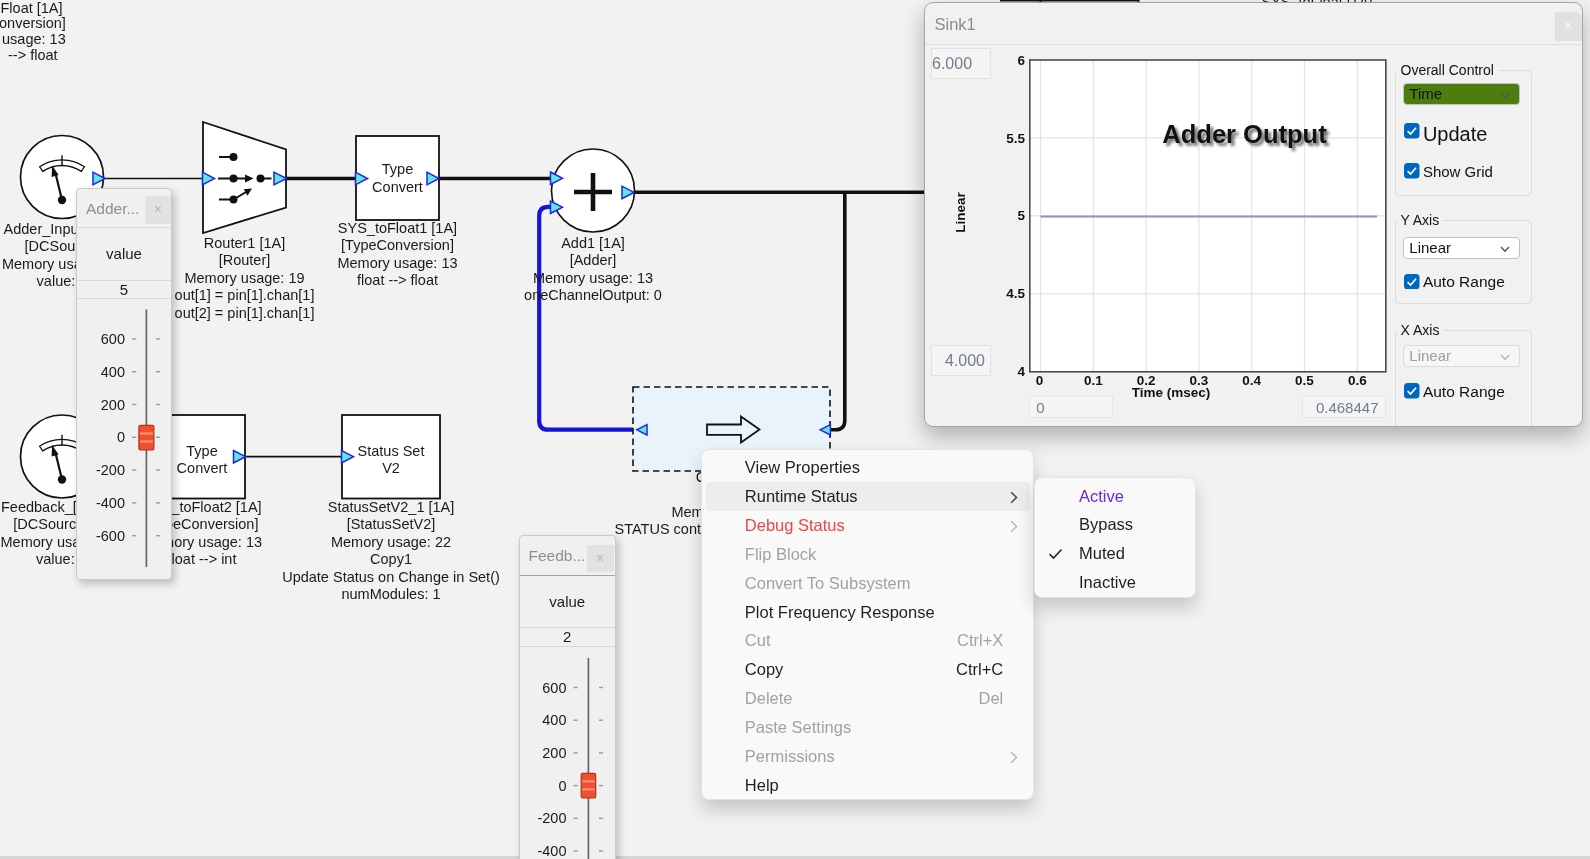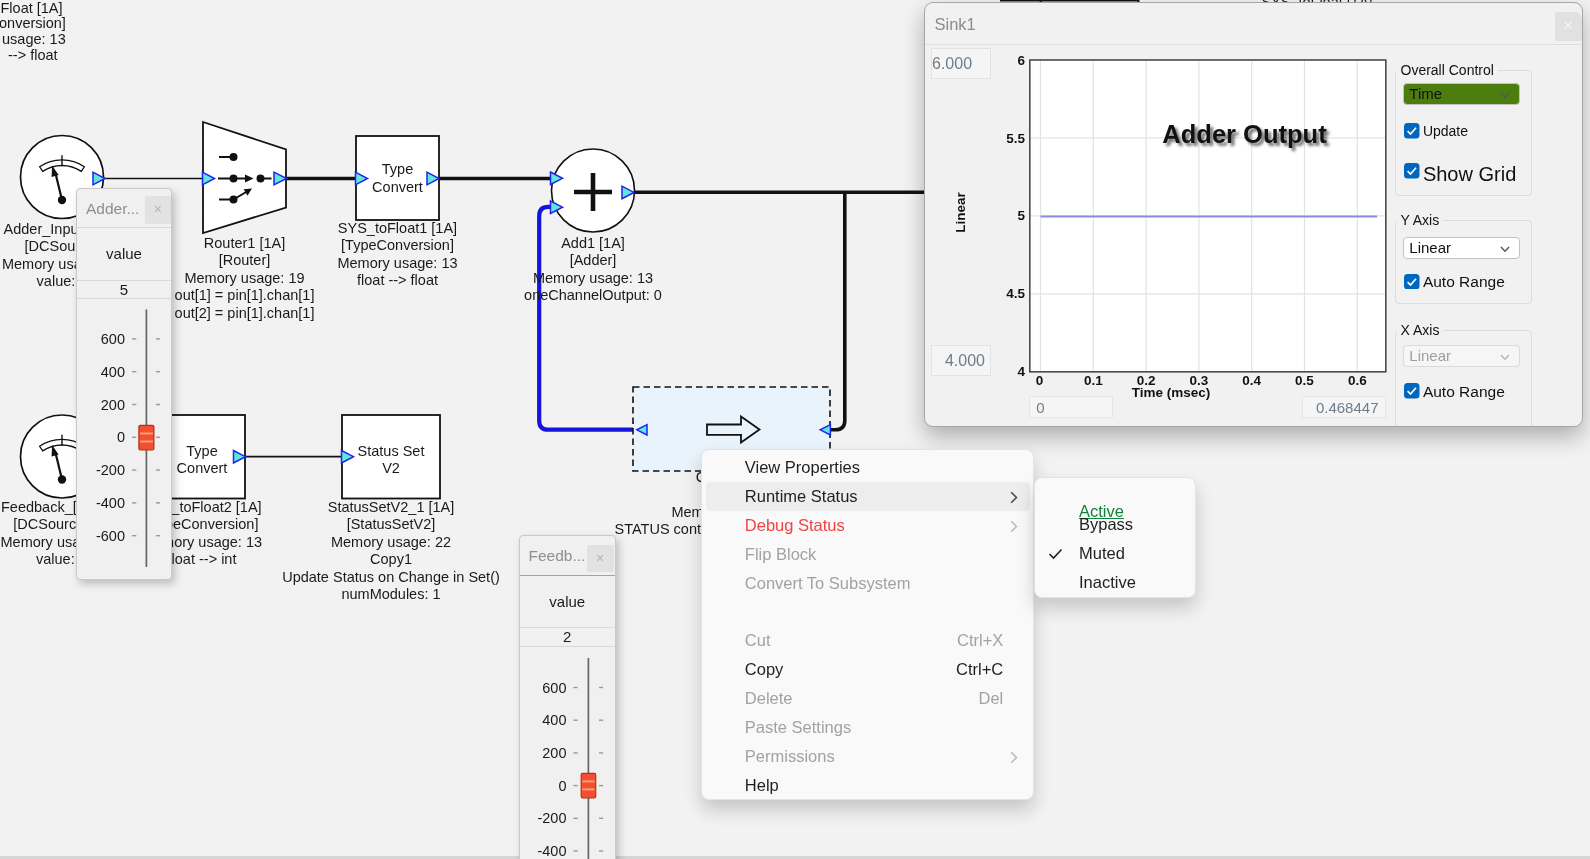--- a/index.html
+++ b/index.html
@@ -340,27 +340,27 @@
   <div class="abs" style="left:478.8px;top:80.2px;width:116.4px;height:21.5px;background:#4d7c0f;border:1px solid #c2c2c2;border-radius:4px;box-sizing:border-box;font-size:15px;color:#111;line-height:20px;padding-left:5px;">Time
     <svg class="abs" style="right:9px;top:7.5px" width="10" height="7" viewBox="0 0 10 7">
         <path d="M1,1 L5,5.2 L9,1" fill="none" stroke="#555" stroke-width="1.4"></path>
       </svg>
   </div>
 
   <svg class="abs" style="left:479.8px;top:120.2px" width="15.5" height="15.5" viewBox="0 0 15.5 15.5">
       <rect x="0" y="0" width="15.5" height="15.5" rx="3.5" fill="#0067c0"></rect>
       <path d="M3.6,8.2 L6.5,11 L12,4.8" fill="none" stroke="#fff" stroke-width="1.7"></path>
     </svg>
-  <span class="abs" style="left:498.4px;top:119.7px;font-size:14px;color:#111;">Update</span>
+  <span class="abs" style="left:498.4px;top:119.7px;font-size:20px;color:#111;">Update</span>
 
   <svg class="abs" style="left:479.8px;top:160.2px" width="15.5" height="15.5" viewBox="0 0 15.5 15.5">
       <rect x="0" y="0" width="15.5" height="15.5" rx="3.5" fill="#0067c0"></rect>
       <path d="M3.6,8.2 L6.5,11 L12,4.8" fill="none" stroke="#fff" stroke-width="1.7"></path>
     </svg>
-  <span class="abs" style="left:498.4px;top:159.7px;font-size:20px;color:#111;">Show Grid</span>
+  <span class="abs" style="left:498.4px;top:159.7px;font-size:15px;color:#111;">Show Grid</span>
 
   <div class="abs" style="left:470px;top:217px;width:137.5px;height:84px;border:1px solid #dcdcdc;border-radius:4px;box-sizing:border-box;"></div>
   <div class="abs" style="left:472px;top:209px;background:#f1f1f1;padding:0 4px;font-size:14px;color:#111;">Y Axis</div>
 
   <div class="abs" style="left:478.8px;top:234.4px;width:116.4px;height:21.5px;background:#fff;border:1px solid #c2c2c2;border-radius:4px;box-sizing:border-box;font-size:15px;color:#111;line-height:20px;padding-left:5px;">Linear
     <svg class="abs" style="right:9px;top:7.5px" width="10" height="7" viewBox="0 0 10 7">
         <path d="M1,1 L5,5.2 L9,1" fill="none" stroke="#555" stroke-width="1.4"></path>
       </svg>
   </div>
 
@@ -398,20 +398,21 @@
 
   <div class="abs" style="left:43px;top:61.3px;height:28.9px;line-height:28.9px;color:#ef4444;">Debug Status</div>
   <svg class="abs" style="left:308px;top:70.3px" width="8" height="13" viewBox="0 0 8 13">
       <path d="M1.2,1.2 L6.5,6.5 L1.2,11.8" fill="none" stroke="#b8b8b8" stroke-width="1.5"></path>
     </svg>
 
   <div class="abs" style="left:43px;top:90.2px;height:28.9px;line-height:28.9px;color:#a2a2a2;">Flip Block</div>
 
   <div class="abs" style="left:43px;top:119.1px;height:28.9px;line-height:28.9px;color:#a2a2a2;">Convert To Subsystem</div>
 
+  <div class="abs" style="left:43px;top:148px;height:28.9px;line-height:28.9px;color:#1f1f1f;">Plot Frequency Response</div>
 
   <div class="abs" style="left:43px;top:176.9px;height:28.9px;line-height:28.9px;color:#a2a2a2;">Cut</div>
   <div class="abs" style="right:30.2px;top:176.9px;height:28.9px;line-height:28.9px;color:#a2a2a2;">Ctrl+X</div>
 
   <div class="abs" style="left:43px;top:205.8px;height:28.9px;line-height:28.9px;color:#1f1f1f;">Copy</div>
   <div class="abs" style="right:30.2px;top:205.8px;height:28.9px;line-height:28.9px;color:#1f1f1f;">Ctrl+C</div>
 
   <div class="abs" style="left:43px;top:234.7px;height:28.9px;line-height:28.9px;color:#a2a2a2;">Delete</div>
   <div class="abs" style="right:30.2px;top:234.7px;height:28.9px;line-height:28.9px;color:#a2a2a2;">Del</div>
 
@@ -420,21 +421,21 @@
   <div class="abs" style="left:43px;top:292.5px;height:28.9px;line-height:28.9px;color:#a2a2a2;">Permissions</div>
   <svg class="abs" style="left:308px;top:301.5px" width="8" height="13" viewBox="0 0 8 13">
       <path d="M1.2,1.2 L6.5,6.5 L1.2,11.8" fill="none" stroke="#b8b8b8" stroke-width="1.5"></path>
     </svg>
 
   <div class="abs" style="left:43px;top:321.4px;height:28.9px;line-height:28.9px;color:#1f1f1f;">Help</div>
 </div>
 
 <div class="abs" style="left:1034px;top:477.3px;width:162px;height:121px;background:#f9f9f9;border:1px solid #e3e3e3;border-radius:8px;box-shadow:0 10px 18px rgba(0,0,0,.18);box-sizing:border-box;font-size:16.5px;">
 
-  <div class="abs" style="left:44px;top:19px;height:29.2px;line-height:29.2px;color:#15803d;text-decoration:underline;">Active</div>
+  <div class="abs" style="left:44px;top:4px;height:29.2px;line-height:29.2px;color:#6d28d9;">Active</div>
 
   <div class="abs" style="left:44px;top:31.4px;height:29.2px;line-height:29.2px;color:#1f1f1f;">Bypass</div>
 
   <svg class="abs" style="left:13px;top:69.6px" width="15" height="12" viewBox="0 0 15 12">
       <path d="M1.5,6 L5.5,10 L13.5,1.5" fill="none" stroke="#222" stroke-width="1.6"></path>
     </svg>
   <div class="abs" style="left:44px;top:60.6px;height:29.2px;line-height:29.2px;color:#1f1f1f;">Muted</div>
 
   <div class="abs" style="left:44px;top:89.8px;height:29.2px;line-height:29.2px;color:#1f1f1f;">Inactive</div>
 </div>

